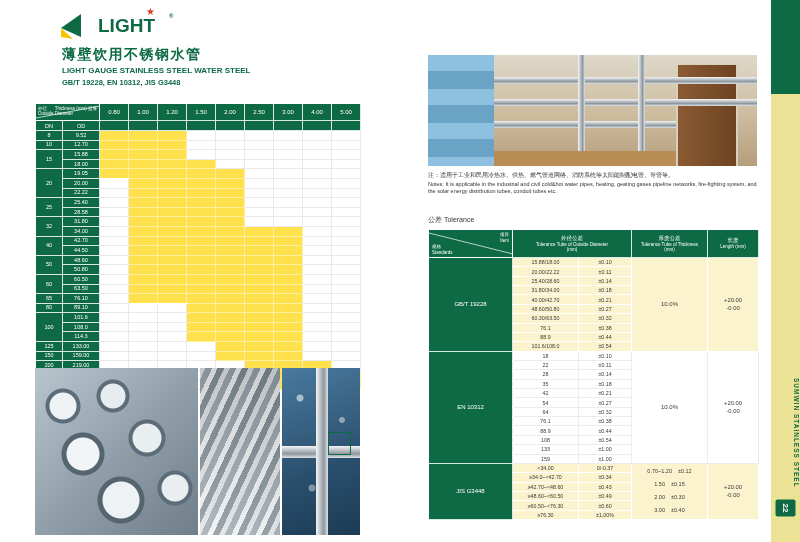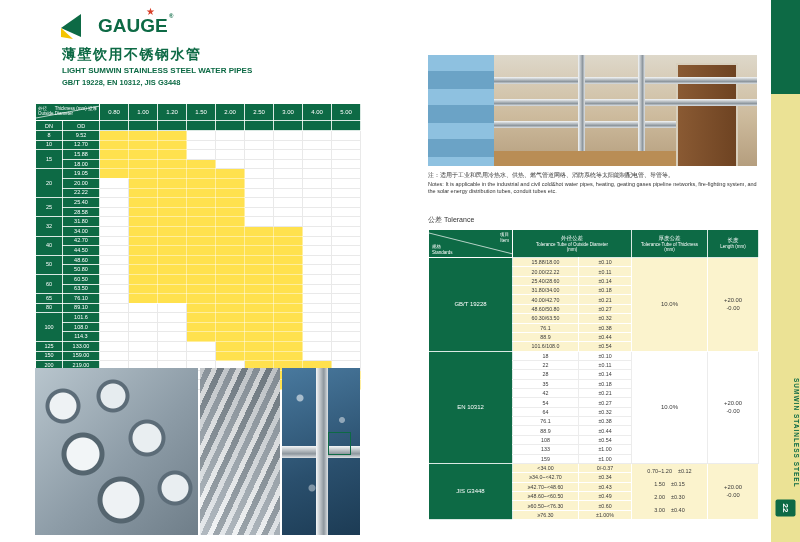--- a/index.html
+++ b/index.html
@@ -102,26 +102,26 @@
      color:#fff;font-size:8px;font-weight:bold;display:flex;align-items:center;justify-content:center;
      transform:rotate(90deg);}
 </style>
 </head>
 <body>
 
 <svg class="abs logo-swoosh" viewBox="0 0 22 32">
   <polygon points="1,15 21,1 21,24" fill="#0D6A45"></polygon>
   <polygon points="1,15 13,26 1,24" fill="#F5C400"></polygon>
 </svg>
-<div class="abs logo-text">GAUGE</div>
+<div class="abs logo-text">LIGHT</div>
 <div class="abs logo-star">★</div>
 <div class="abs logo-reg">®</div>
 
 <div class="abs title-zh">薄壁饮用不锈钢水管</div>
-<div class="abs title-en">LIGHT SUMWIN STAINLESS STEEL WATER PIPES</div>
+<div class="abs title-en">LIGHT GAUGE STAINLESS STEEL WATER STEEL</div>
 <div class="abs title-std">GB/T 19228, EN 10312, JIS G3448</div>
 
 <div class="abs matrix-wrap">
   <table class="matrix">
     <colgroup>
       <col style="width:27px">
         <col style="width:37px">
       <col style="width:29px">
         <col style="width:29px">
         <col style="width:29px">

